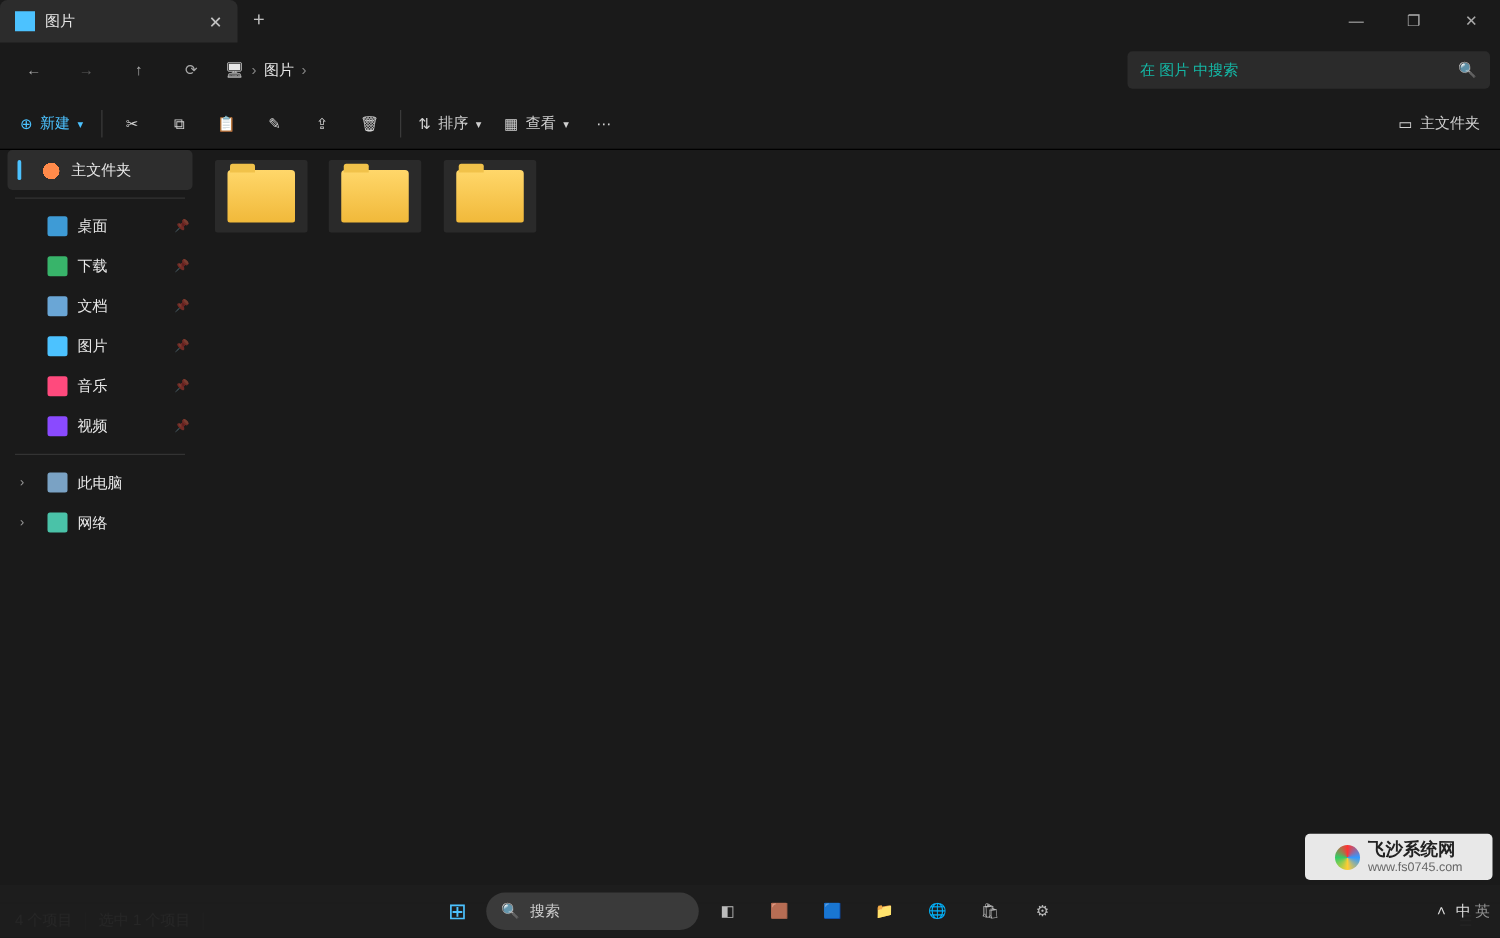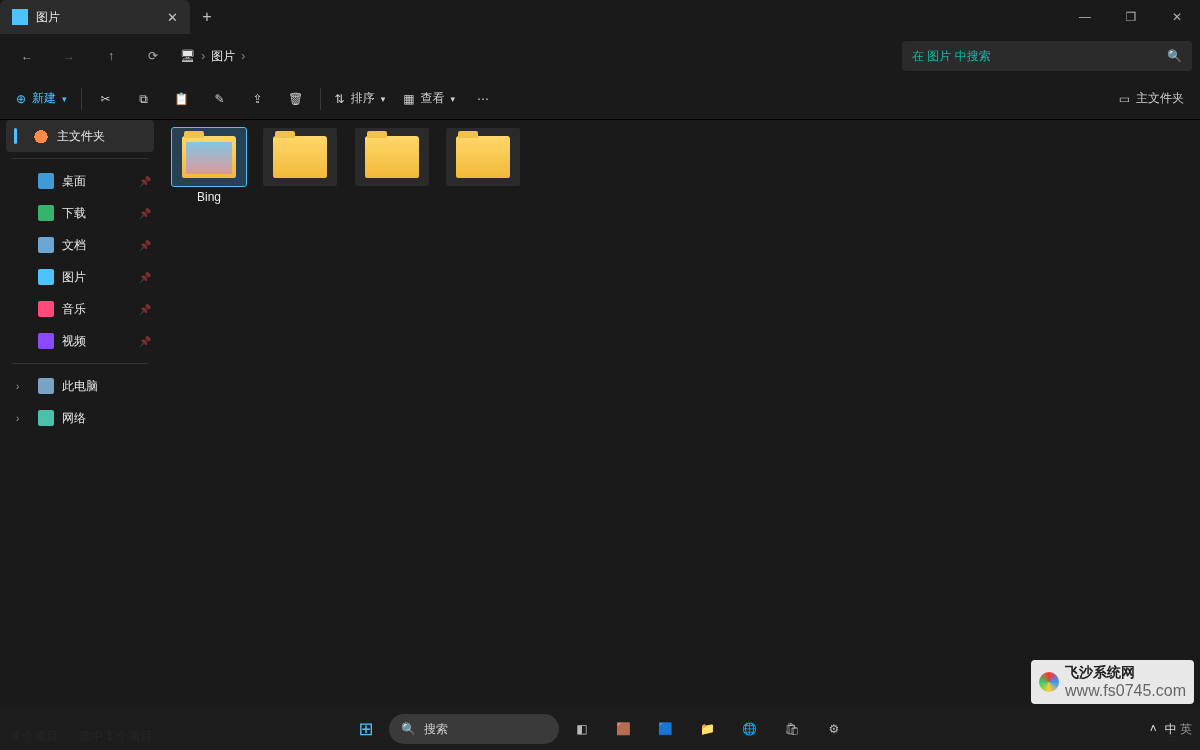--- a/index.html
+++ b/index.html
@@ -52,23 +52,23 @@
   
   .status { position:absolute; left:0; right:0; bottom:0; height:28px; display:flex; align-items:center; padding:0 12px; gap:10px; background:#1a1a1a; border-top:1px solid #000; color:#bbb; font-size:12px; }
   .status .vsep { width:1px; height:14px; background:#444; }
   .taskwrap { position:absolute; left:0; right:0; bottom:0; height:42px; background:rgba(30,30,30,.95); display:flex; align-items:center; z-index:60; }
   .taskcenter { margin:0 auto; display:flex; align-items:center; gap:4px; }
   .tbico { width:38px; height:38px; display:flex; align-items:center; justify-content:center; border-radius:4px; }
   .tbsearch { width:170px; height:30px; background:#3a3a3a; border-radius:15px; display:flex; align-items:center; padding:0 12px; gap:8px; color:#ccc; }
   .taskright { position:absolute; right:8px; display:flex; align-items:center; gap:8px; color:#ddd; font-size:12px; }
 
   
-  .wm { position:absolute; right:6px; bottom:46px; display:flex; align-items:center; gap:6px; background:rgba(255,255,255,.9); color:#222; padding:4px 8px; border-radius:4px; font-size:14px; z-index:70;}
+  .wm { position:absolute; right:6px; bottom:46px; display:flex; align-items:center; gap:6px; background:rgba(255,255,255,.9); color:#222; padding:4px 24px; border-radius:4px; font-size:14px; z-index:70;}
   .wm .logo { width:20px; height:20px; background:conic-gradient(#f33,#39f,#fc3,#3c6,#f33); border-radius:50%; }
-  .wm small { font-size:16px; color:#666; display:block; }
+  .wm small { font-size:10px; color:#666; display:block; }
 
   
   .ic { width:16px; height:16px; display:inline-block; }
   .ic-home { background:radial-gradient(circle at 50% 55%, #ff8a4a 55%, transparent 56%); border-radius:3px; }
   .ic-pic  { background:#4cc2ff; border-radius:2px; }
   .ic-desk { background:#3e9bd6; border-radius:2px; }
   .ic-dl   { background:#38b46a; border-radius:2px; }
   .ic-doc  { background:#6aa6d6; border-radius:2px; }
   .ic-music{ background:#ff4a7d; border-radius:2px; }
   .ic-video{ background:#8a4aff; border-radius:2px; }
@@ -204,26 +204,20 @@
         <span>此电脑</span>
       </div>
     <div class="sitem">
         <span class="chev">›</span>
         <span class="ic ic-net"></span>
         <span>网络</span>
       </div>
   </div>
 
   <div class="content">
-    <div class="folder sel">
-      <div class="fimg">
-          <div class="foldericon thumb"></div>
-        </div>
-      <div class="flabel">Bing</div>
-    </div>
     <div class="folder">
         <div class="fimg">
           <div class="foldericon"></div>
         </div>
       </div>
     <div class="folder">
         <div class="fimg">
           <div class="foldericon"></div>
         </div>
       </div>

